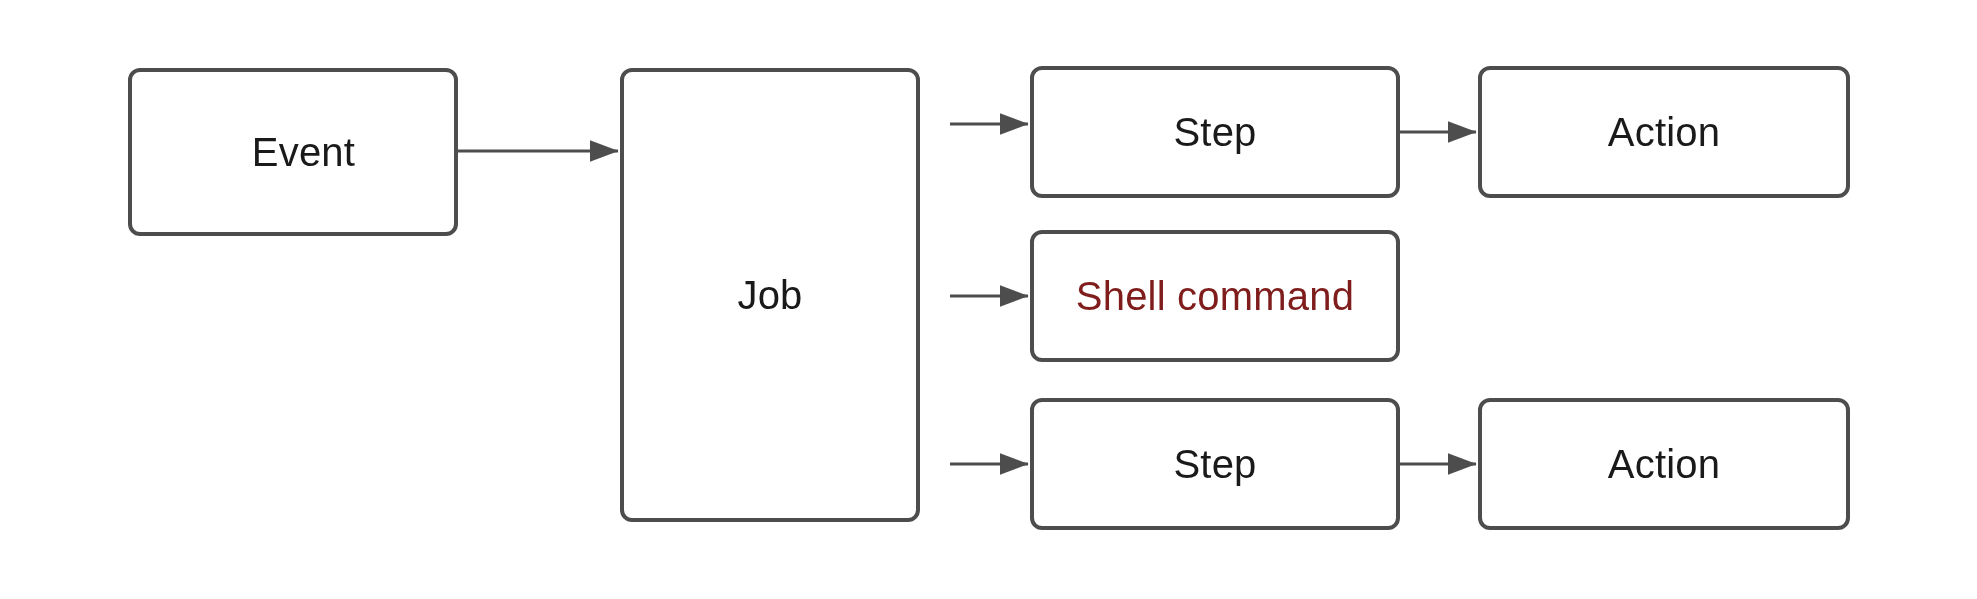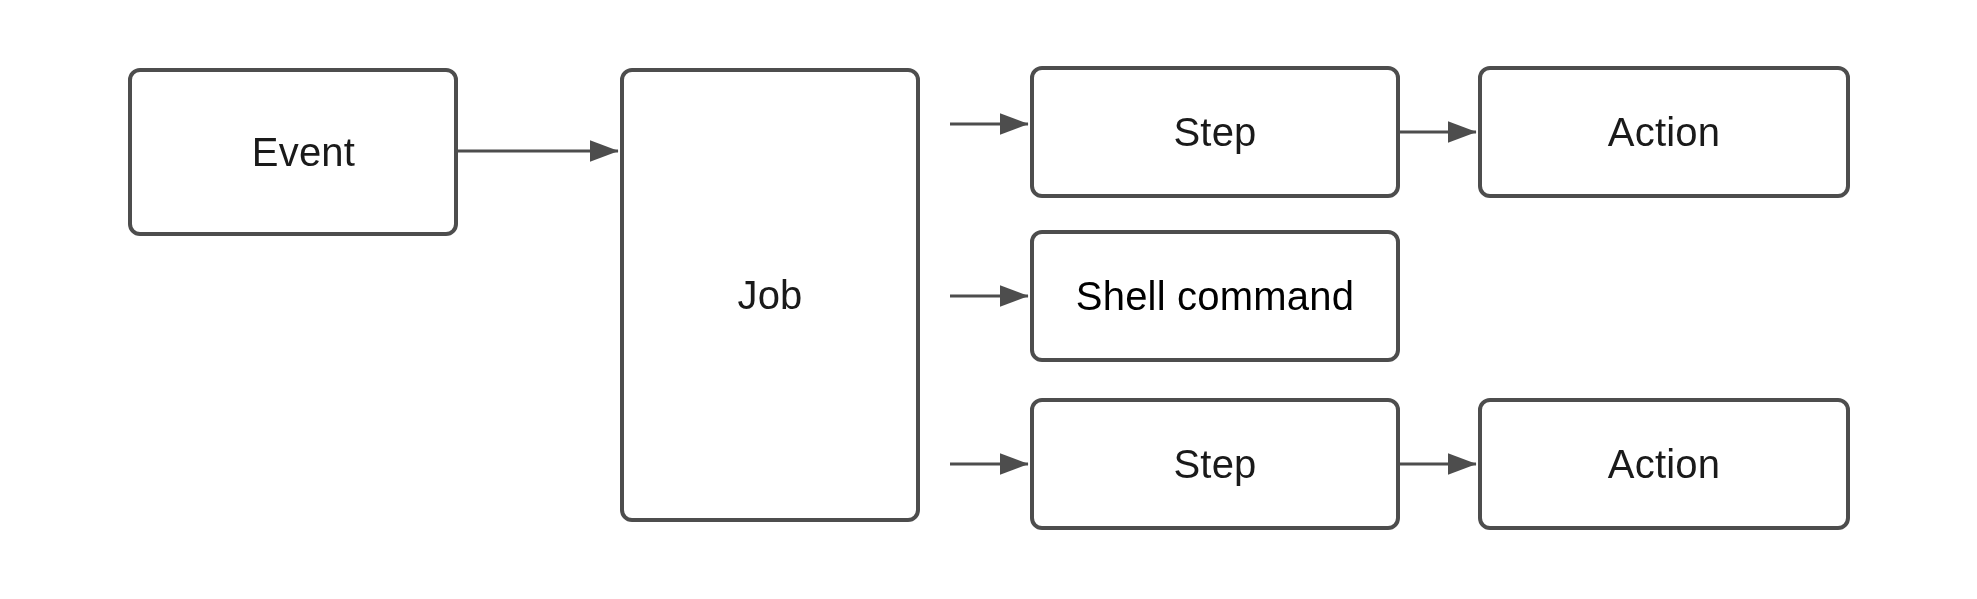--- a/index.html
+++ b/index.html
@@ -82,21 +82,21 @@
 
   <div class="node-box" style="left: 1030px; top: 66px; width: 370px; height: 132px; border-color: rgb(77, 77, 77); background: rgb(255, 255, 255);">
     <span class="node-label" style="color: rgb(26, 26, 26);">Step</span>
   </div>
 
   <div class="node-box" style="left: 1478px; top: 66px; width: 372px; height: 132px; border-color: rgb(77, 77, 77); background: rgb(255, 255, 255);">
     <span class="node-label" style="color: rgb(26, 26, 26);">Action</span>
   </div>
 
   <div class="node-box" style="left: 1030px; top: 230px; width: 370px; height: 132px; border-color: rgb(77, 77, 77); background: rgb(255, 255, 255);">
-    <span class="node-label" style="color: #000000;">Shell command</span>
+    <span class="node-label" style="color: #7f1d1d;">Shell command</span>
   </div>
 
   <div class="node-box" style="left: 1030px; top: 398px; width: 370px; height: 132px; border-color: rgb(77, 77, 77); background: rgb(255, 255, 255);">
     <span class="node-label" style="color: rgb(26, 26, 26);">Step</span>
   </div>
 
   <div class="node-box" style="left: 1478px; top: 398px; width: 372px; height: 132px; border-color: rgb(77, 77, 77); background: rgb(255, 255, 255);">
     <span class="node-label" style="color: rgb(26, 26, 26);">Action</span>
   </div>
 

